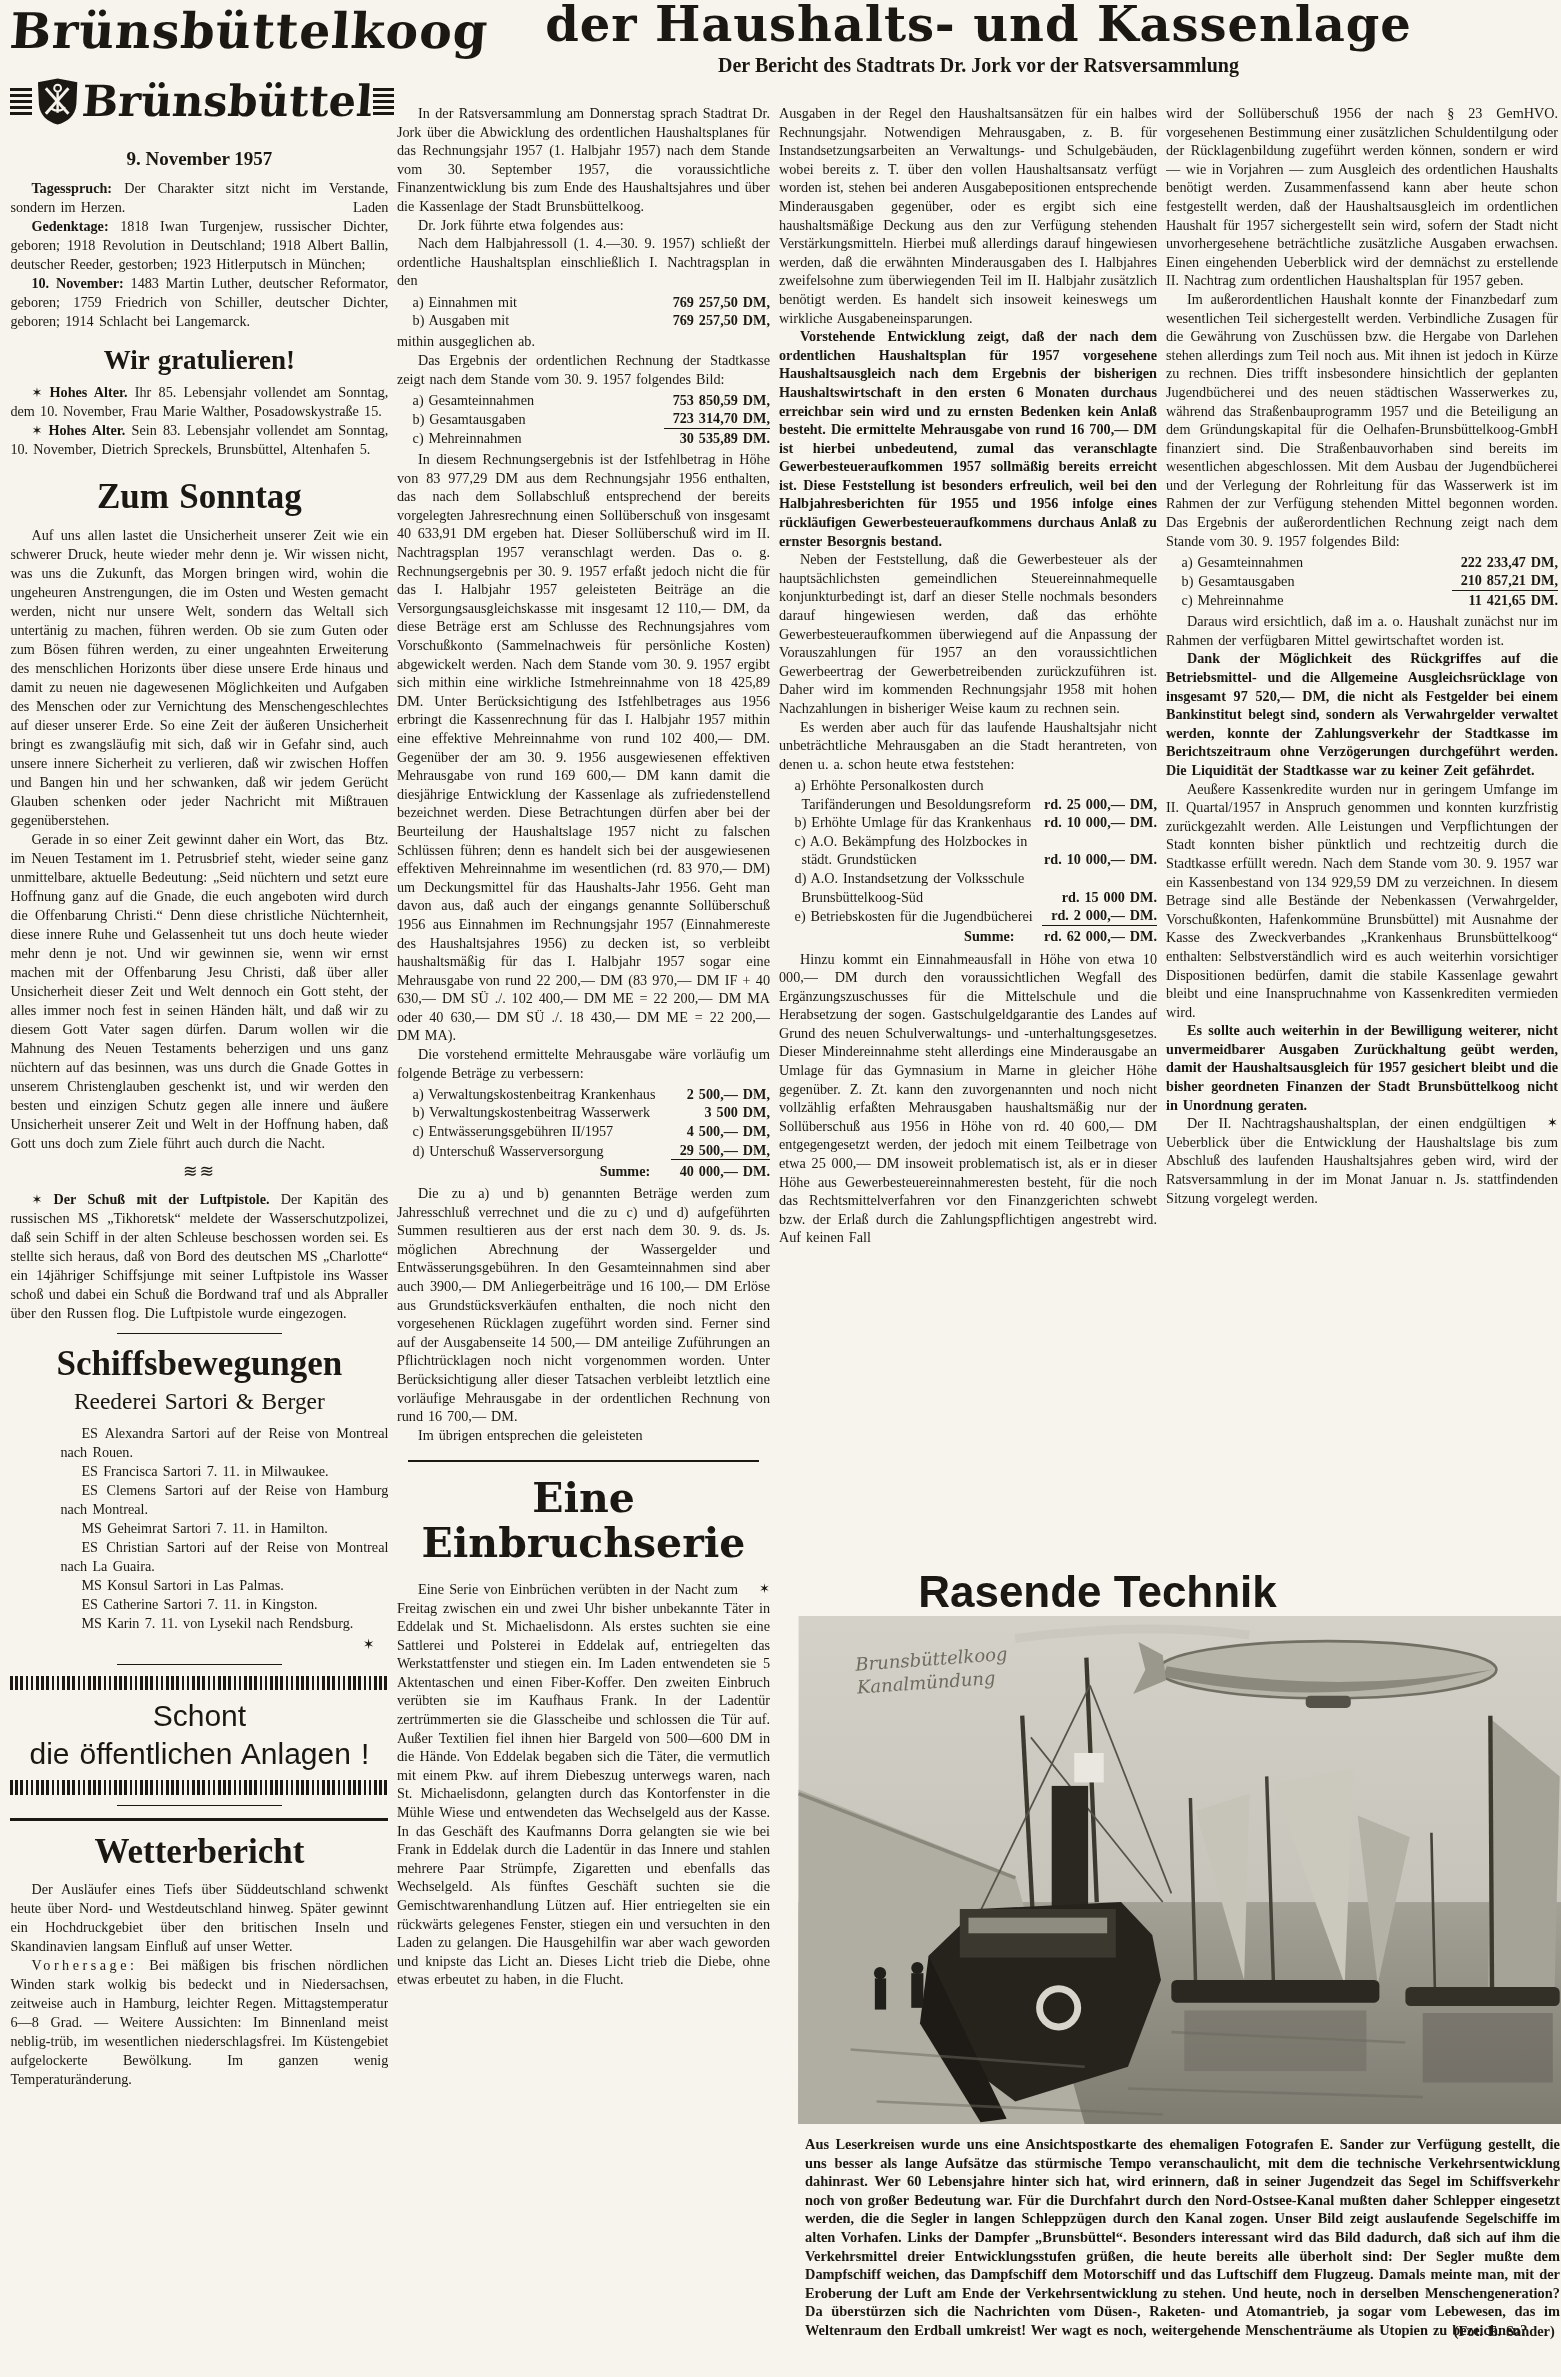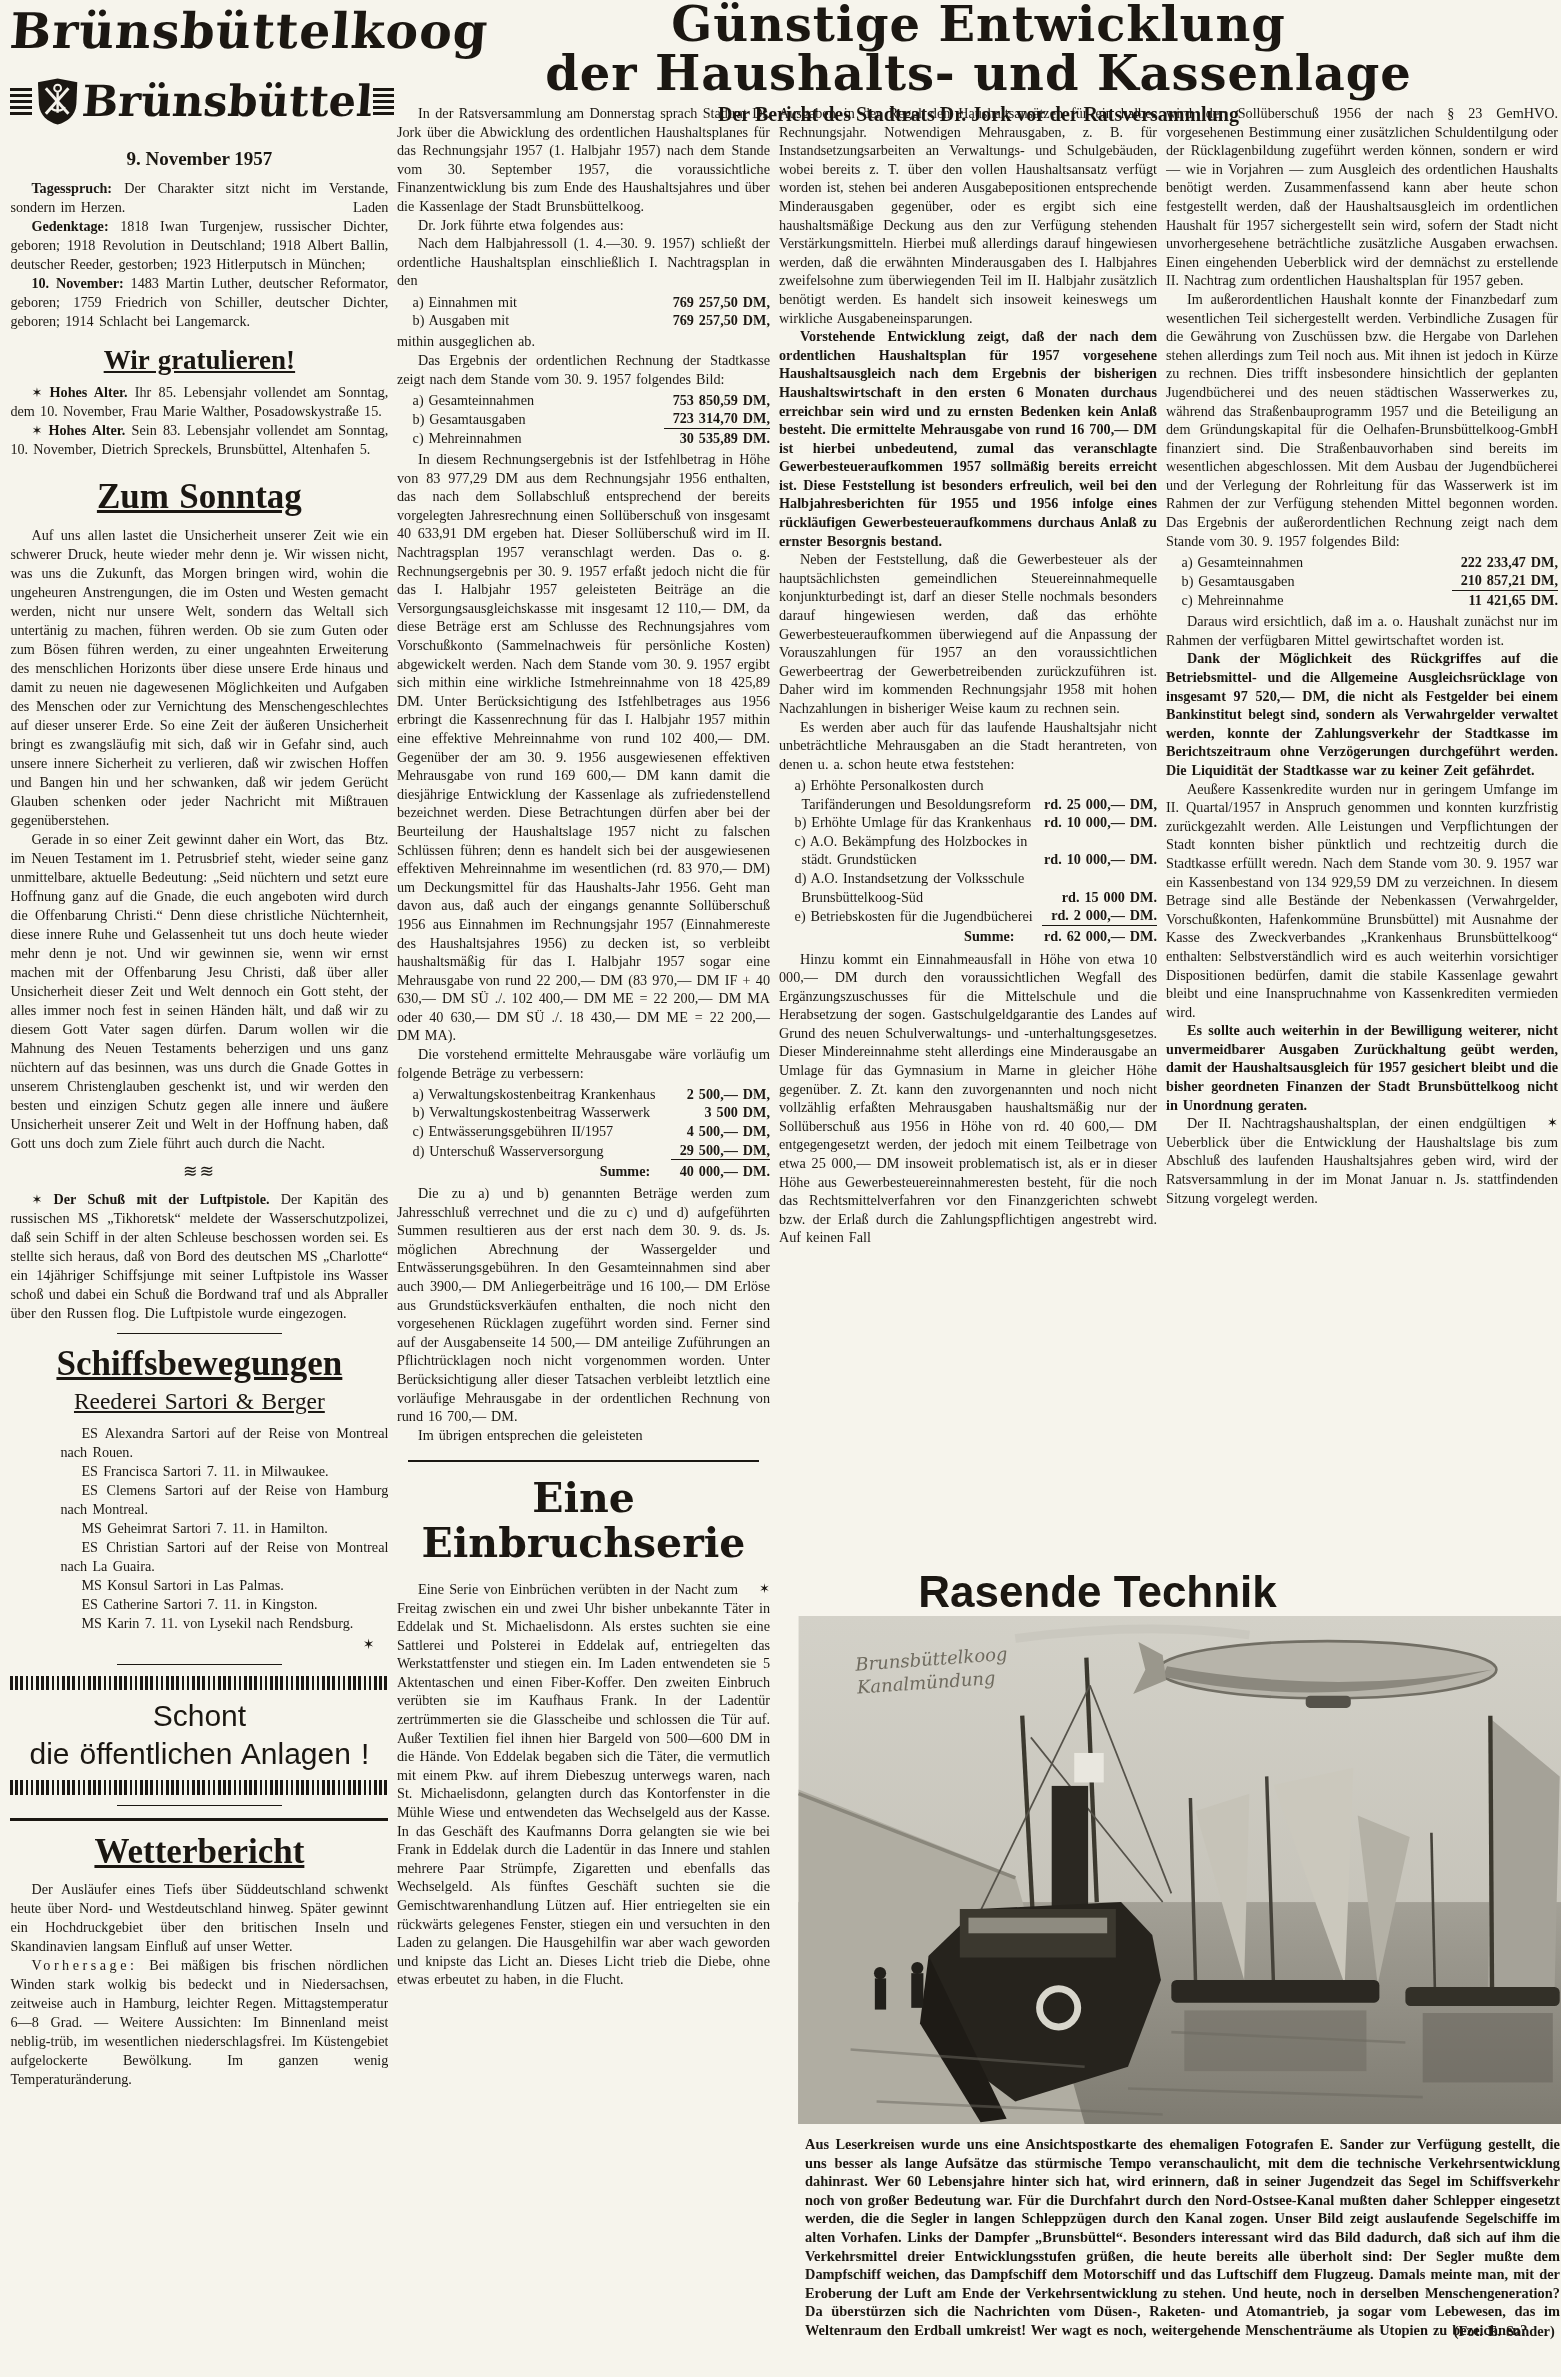--- a/index.html
+++ b/index.html
@@ -22,21 +22,21 @@
   .subhead{font-weight:bold;font-size:20px;margin-top:5.2px;}
   
   .col{position:absolute;top:104px;font-size:14.2px;line-height:18.6px;text-align:justify;word-spacing:1.4px;overflow:hidden;}
   .col p{margin:0;text-indent:21px;}
   .col p.nodent{text-indent:0;}
   .leftcol{position:absolute;left:10.4px;top:179px;width:378px;height:2194px;font-size:14.2px;line-height:19px;text-align:justify;word-spacing:1.7px;overflow:hidden;}
   .leftcol p{margin:0;text-indent:21px;}
   b.lead{font-weight:bold;}
   .attr{float:right;font-weight:normal;}
   .star{font-size:13px;}
-  .h-mid{font-weight:bold;text-align:center;text-indent:0;text-decoration:underline;}
+  .h-mid{font-weight:bold;text-align:center;text-indent:0;}
   .h-grat{font-size:27px;line-height:31px;margin:14px 0 7px;}
   .h-sonntag{font-size:35px;line-height:38px;margin:19px 0 10.4px;}
   .h-schiffe{font-size:35px;line-height:36px;margin:12px 0 1.7px;}
   .h-schiffe-sub{font-size:23.4px;line-height:28px;margin:5.2px 0 8.7px;font-weight:normal;}
   .h-wetter{font-size:35px;line-height:38px;margin:10.4px 0 8.7px;}
   .fleuron{text-align:center;font-size:17.4px;letter-spacing:1.7px;margin:8.7px 0;}
   .ship{padding-left:50px;text-indent:-50px;margin:0;}
   .star-right{text-align:right;padding-right:14px;font-size:14px;margin-top:1.7px;}
   .rule-short{width:165px;margin:10.4px auto;border-top:1.7px solid #1b1712;}
   .rule-long{border-top:3.5px solid #1b1712;margin:12px 0;}
@@ -82,21 +82,20 @@
       <circle cx="44" cy="22" r="7" fill="none" stroke="#f4f2ea" stroke-width="4"></circle>
       <path d="M44 30 L44 72 M30 60 C34 70 54 70 58 60" stroke="#f4f2ea" stroke-width="5" fill="none"></path>
     </svg>
     <div class="mast-line2">Brünsbüttel</div>
     <div class="hatchwing"></div>
   </div>
 </div>
 <div class="dateline">9. November 1957</div>
 
 <div class="headline">
-  <div class="hl">Günstige Entwicklung</div>
   <div class="hl">der Haushalts- und Kassenlage</div>
   <div class="subhead">Der Bericht des Stadtrats Dr. Jork vor der Ratsversammlung</div>
 </div>
 
 <div class="leftcol">
   <p><b class="lead">Tagesspruch:</b> <span>Der Charakter sitzt nicht im Verstande, sondern im Herzen.</span> <span class="attr">Laden</span></p>
   <p><b class="lead">Gedenktage:</b> <span>1818 Iwan Turgenjew, russischer Dichter, geboren; 1918 Revolution in Deutschland; 1918 Albert Ballin, deutscher Reeder, gestorben; 1923 Hitlerputsch in München;</span></p>
   <p><b class="lead">10. November:</b> <span>1483 Martin Luther, deutscher Reformator, geboren; 1759 Friedrich von Schiller, deutscher Dichter, geboren; 1914 Schlacht bei Langemarck.</span></p>
 
   <div class="h-mid h-grat">Wir gratulieren!</div>

